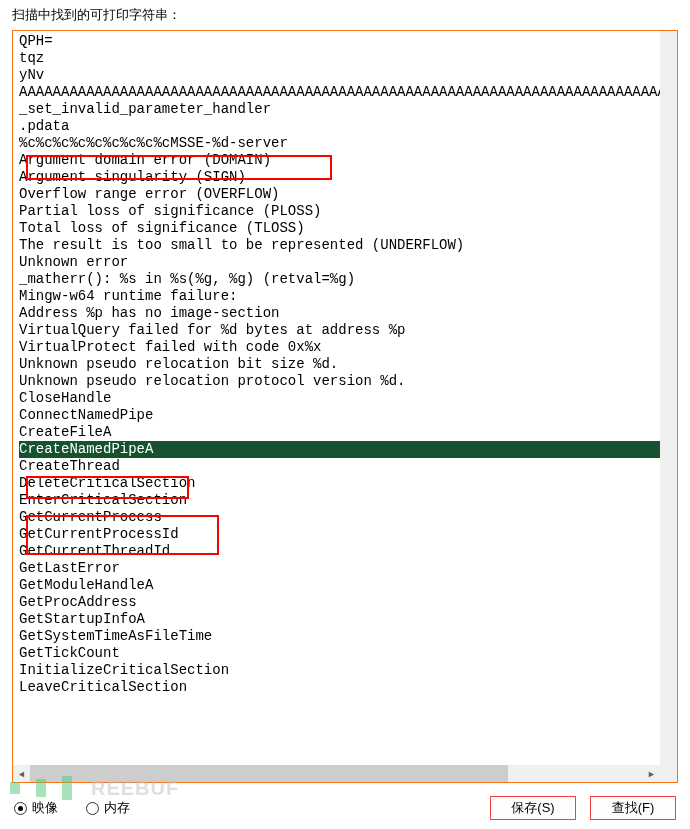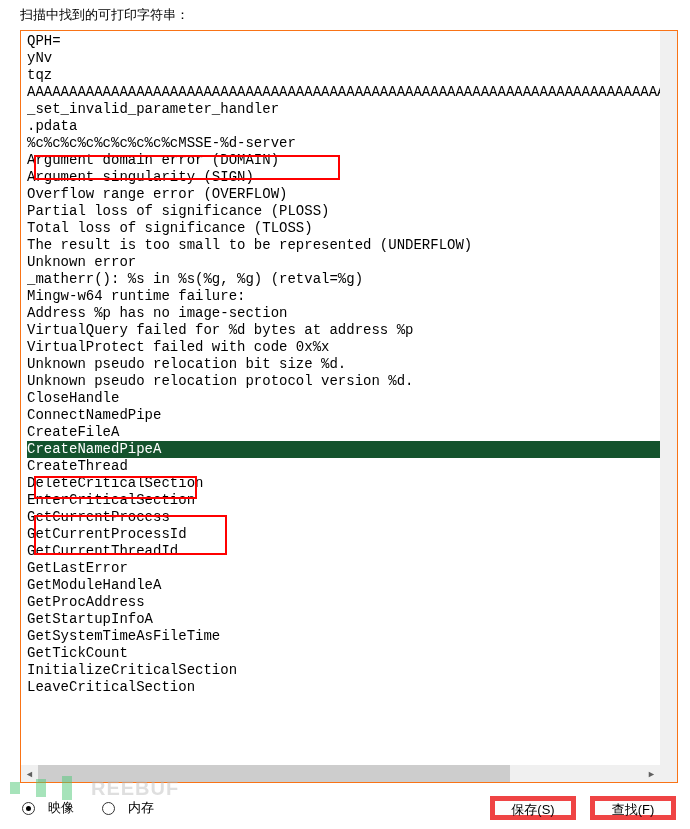--- a/index.html
+++ b/index.html
@@ -6,21 +6,21 @@
     body {
       font-family: "Microsoft YaHei", "SimSun", sans-serif;
       font-size: 13px;
       background: #fff;
       width: 690px;
       height: 829px;
       overflow: hidden;
       position: relative;
     }
     .container {
-      padding: 6px 12px 0 20px;
+      padding: 6px 12px 0 12px;
       height: 100%;
       display: flex;
       flex-direction: column;
     }
     .header-label {
       font-size: 13px;
       color: #000;
       margin-bottom: 6px;
     }
     .list-wrapper {
@@ -112,21 +112,21 @@
     }
     .radio-group {
       display: flex;
       align-items: center;
       gap: 28px;
       flex: 1;
     }
     .radio-item {
       display: flex;
       align-items: center;
-      gap: 13px;
+      gap: 5px;
       font-size: 13px;
       color: #000;
     }
     .radio-dot {
       width: 13px; height: 13px;
       border-radius: 50%;
       border: 1px solid #333;
       background: #fff;
       position: relative;
       display: inline-block;
@@ -140,21 +140,21 @@
       background: #000;
     }
     .btns {
       display: flex;
       gap: 14px;
     }
     .win-btn {
       min-width: 86px;
       height: 24px;
       background: #fdfdfd;
-      border: 5px solid #ef4444;
+      border: 1px solid #ef4444;
       font-size: 13px;
       font-family: inherit;
       cursor: pointer;
       padding: 0 10px;
     }
     .watermark {
       position: absolute;
       left: 10px;
       bottom: 26px;
       height: 30px;
@@ -184,22 +184,22 @@
   </style>
 </head>
 <body>
 
 <div class="container">
   <div class="header-label">扫描中找到的可打印字符串：</div>
 
   <div class="list-wrapper">
     <div class="list-content" id="list-content">
         <div class="list-line">QPH=</div>
+        <div class="list-line">tqz</div>
         <div class="list-line">yNv</div>
-        <div class="list-line">tqz</div>
         <div class="list-line">AAAAAAAAAAAAAAAAAAAAAAAAAAAAAAAAAAAAAAAAAAAAAAAAAAAAAAAAAAAAAAAAAAAAAAAAAAAAAAAAAAAAAAAAAAAAAAAAAAAAAA</div>
         <div class="list-line">_set_invalid_parameter_handler</div>
         <div class="list-line">.pdata</div>
         <div class="list-line">%c%c%c%c%c%c%c%c%cMSSE-%d-server</div>
         <div class="list-line">Argument domain error (DOMAIN)</div>
         <div class="list-line">Argument singularity (SIGN)</div>
         <div class="list-line">Overflow range error (OVERFLOW)</div>
         <div class="list-line">Partial loss of significance (PLOSS)</div>
         <div class="list-line">Total loss of significance (TLOSS)</div>
         <div class="list-line">The result is too small to be represented (UNDERFLOW)</div>

